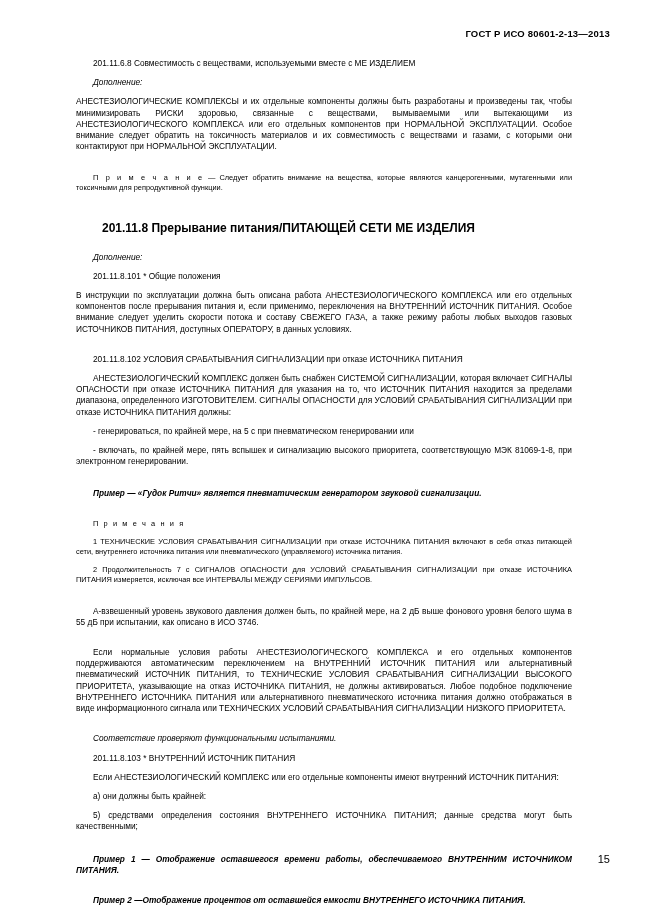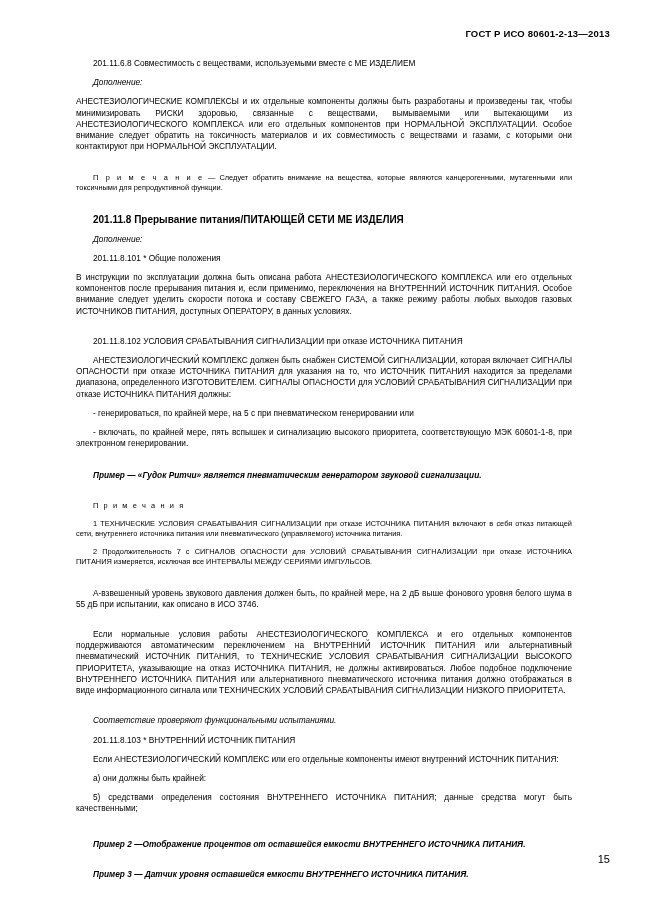--- a/index.html
+++ b/index.html
@@ -61,23 +61,23 @@
     height: 3px;
   }
   .small {
     font-size: 7.4px;
     line-height: 10px;
   }
   .sp {
     letter-spacing: 1.6px;
   }
   .heading {
-    font-size: 10px;
+    font-size: 12px;
     font-weight: bold;
-    margin: 8px;
+    margin: 17px;
   }
   .pagenum {
     position: absolute;
     bottom: 48px;
     right: 36px;
     font-size: 11px;
     font-weight: normal;
   }
 </style>
 </head>
@@ -102,21 +102,21 @@
     <p class="heading ind">201.11.8 Прерывание питания/ПИТАЮЩЕЙ СЕТИ МЕ ИЗДЕЛИЯ</p>
     <p class="ind it">Дополнение:</p>
     <p class="ind">201.11.8.101 * Общие положения</p>
     <p>В инструкции по эксплуатации должна быть описана работа АНЕСТЕЗИОЛОГИЧЕСКОГО КОМПЛЕКСА или его отдельных компонентов после прерывания питания и, если применимо, переключения на ВНУТРЕННИЙ ИСТОЧНИК ПИТАНИЯ. Особое внимание следует уделить скорости потока и составу СВЕЖЕГО ГАЗА, а также режиму работы любых выходов газовых ИСТОЧНИКОВ ПИТАНИЯ, доступных ОПЕРАТОРУ, в данных условиях.</p>
 
     <div class="gap-sm"></div>
 
     <p class="ind">201.11.8.102 УСЛОВИЯ СРАБАТЫВАНИЯ СИГНАЛИЗАЦИИ при отказе ИСТОЧНИКА ПИТАНИЯ</p>
     <p class="ind">АНЕСТЕЗИОЛОГИЧЕСКИЙ КОМПЛЕКС должен быть снабжен СИСТЕМОЙ СИГНАЛИЗАЦИИ, которая включает СИГНАЛЫ ОПАСНОСТИ при отказе ИСТОЧНИКА ПИТАНИЯ для указания на то, что ИСТОЧНИК ПИТАНИЯ находится за пределами диапазона, определенного  ИЗГОТОВИТЕЛЕМ. СИГНАЛЫ ОПАСНОСТИ для УСЛОВИЙ СРАБАТЫВАНИЯ СИГНАЛИЗАЦИИ при отказе ИСТОЧНИКА ПИТАНИЯ должны:</p>
     <p class="ind">- генерироваться, по крайней мере, на 5 с при пневматическом генерировании или</p>
-    <p class="ind">- включать, по крайней мере, пять вспышек и сигнализацию высокого приоритета, соответствующую МЭК 60601-1-8, при электронном генерировании.</p>
+    <p class="ind">- включать, по крайней мере, пять вспышек и сигнализацию высокого приоритета, соответствующую МЭК 81069-1-8, при электронном генерировании.</p>
 
     <div class="gap"></div>
 
     <p class="ind bi">Пример — «Гудок Ритчи» является пневматическим генератором звуковой сигнализации.</p>
 
     <div class="gap-sm"></div>
 
     <p class="small ind sp">П р и м е ч а н и я</p>
     <p class="small ind">1   ТЕХНИЧЕСКИЕ УСЛОВИЯ СРАБАТЫВАНИЯ СИГНАЛИЗАЦИИ при отказе ИСТОЧНИКА ПИТАНИЯ включают в себя  отказ питающей сети, внутреннего источника питания или пневматического (управляемого) источника питания.</p>
     <p class="small ind">2   Продолжительность 7 с СИГНАЛОВ ОПАСНОСТИ для УСЛОВИЙ СРАБАТЫВАНИЯ СИГНАЛИЗАЦИИ при отказе ИСТОЧНИКА ПИТАНИЯ измеряется, исключая все ИНТЕРВАЛЫ МЕЖДУ СЕРИЯМИ ИМПУЛЬСОВ.</p>
@@ -132,20 +132,21 @@
     <div class="gap-sm"></div>
 
     <p class="ind it">Соответствие проверяют функциональными испытаниями.</p>
     <p class="ind">201.11.8.103 * ВНУТРЕННИЙ ИСТОЧНИК ПИТАНИЯ</p>
     <p class="ind">Если АНЕСТЕЗИОЛОГИЧЕСКИЙ  КОМПЛЕКС  или  его  отдельные компоненты имеют внутренний ИСТОЧНИК ПИТАНИЯ:</p>
     <p class="ind">а) они должны быть крайней:</p>
     <p class="ind">5) средствами определения состояния ВНУТРЕННЕГО ИСТОЧНИКА ПИТАНИЯ; данные средства могут быть качественными;</p>
 
     <div class="gap"></div>
 
+    <p class="ind bi">Пример 1 — Отображение оставшегося времени  работы,  обеспечиваемого  ВНУТРЕННИМ ИСТОЧНИКОМ ПИТАНИЯ.</p>
 
     <div class="gap-sm"></div>
 
     <p class="ind bi">Пример 2 —Отображение процентов от оставшейся емкости ВНУТРЕННЕГО  ИСТОЧНИКА ПИТАНИЯ.</p>
 
     <div class="gap-sm"></div>
 
     <p class="ind bi">Пример 3 — Датчик уровня оставшейся емкости ВНУТРЕННЕГО ИСТОЧНИКА ПИТАНИЯ.</p>
 
   </div>

